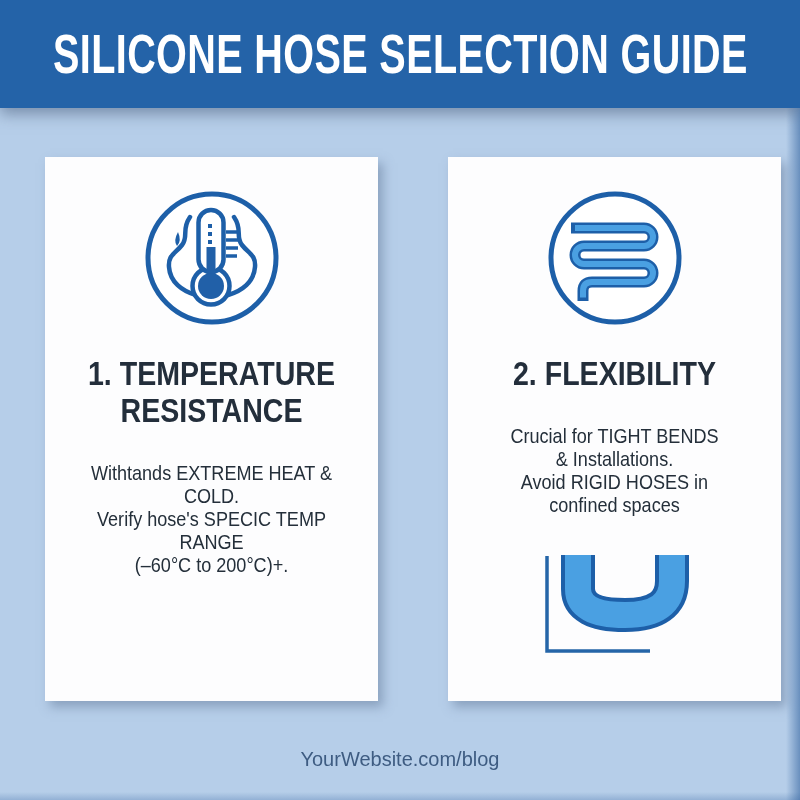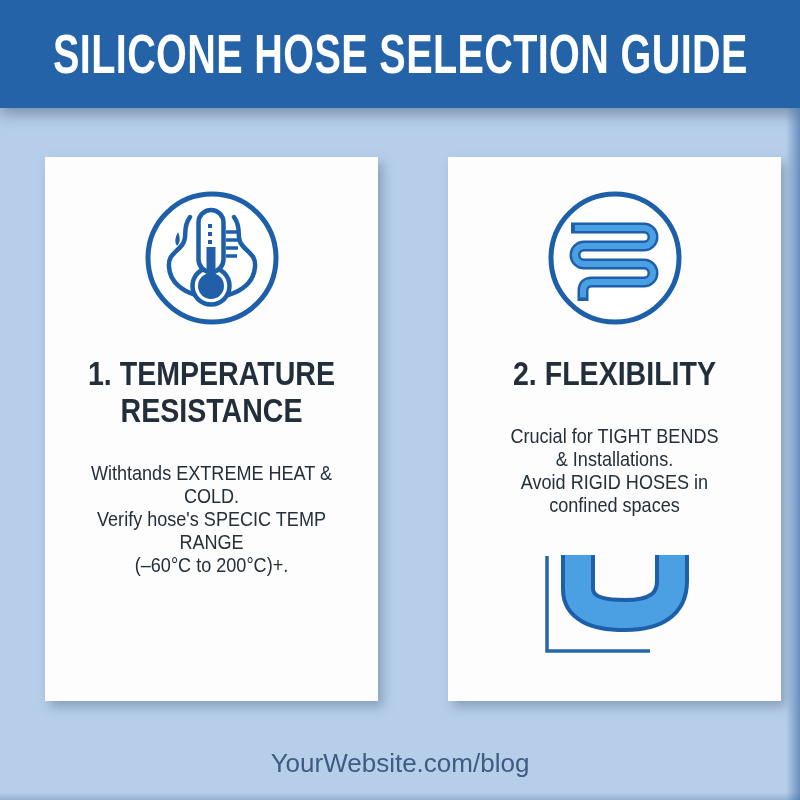--- a/index.html
+++ b/index.html
@@ -102,21 +102,21 @@
 
   
   .bend-wrap { position: absolute; left: 92px; top: 394px; width: 170px; height: 112px; }
 
   
   .footer {
     position: absolute; left: 0; top: 748px; width: 800px;
     text-align: center; z-index: 3;
   }
   .footer span {
-    color: #3e5c82; font-size: 26px; cursor: pointer;
+    color: #3e5c82; font-size: 20px; cursor: pointer;
   }
 </style>
 </head>
 <body>
 
 <div class="canvas">
 
   <div class="header">
     <h1>SILICONE HOSE SELECTION GUIDE</h1>
   </div>

